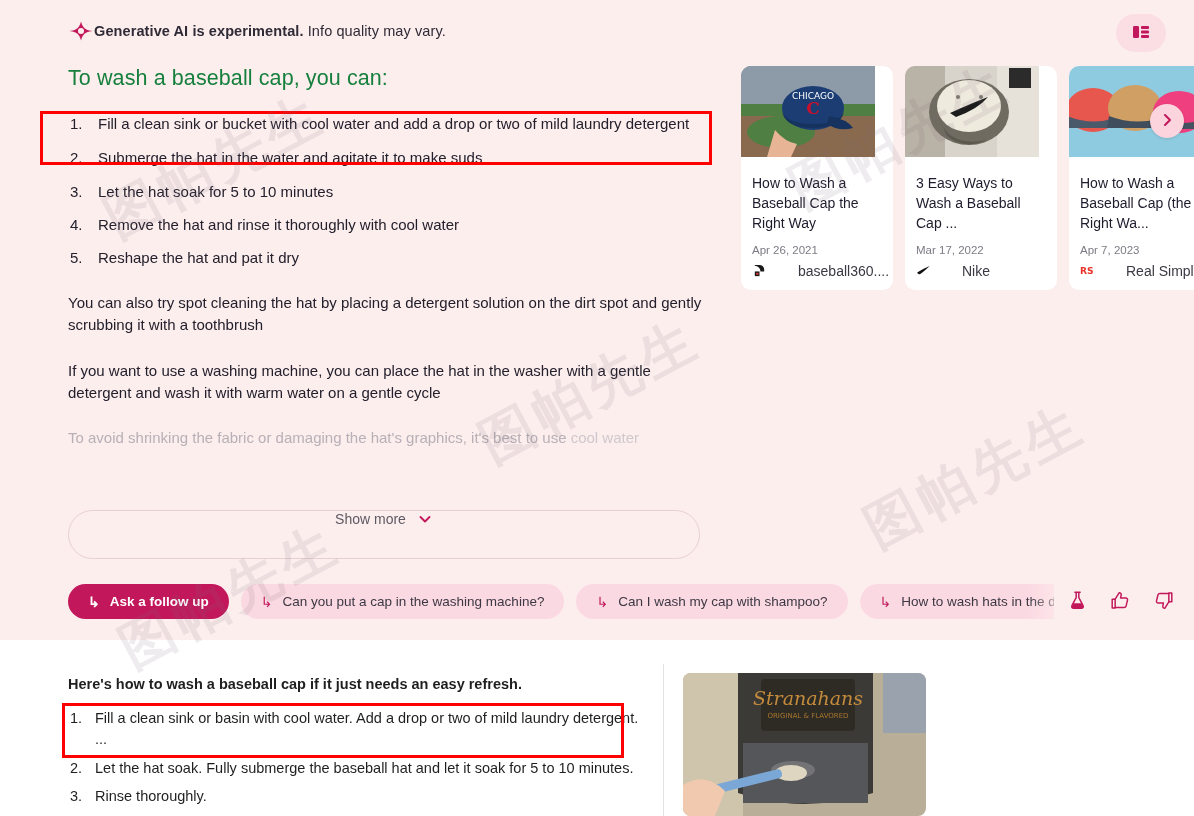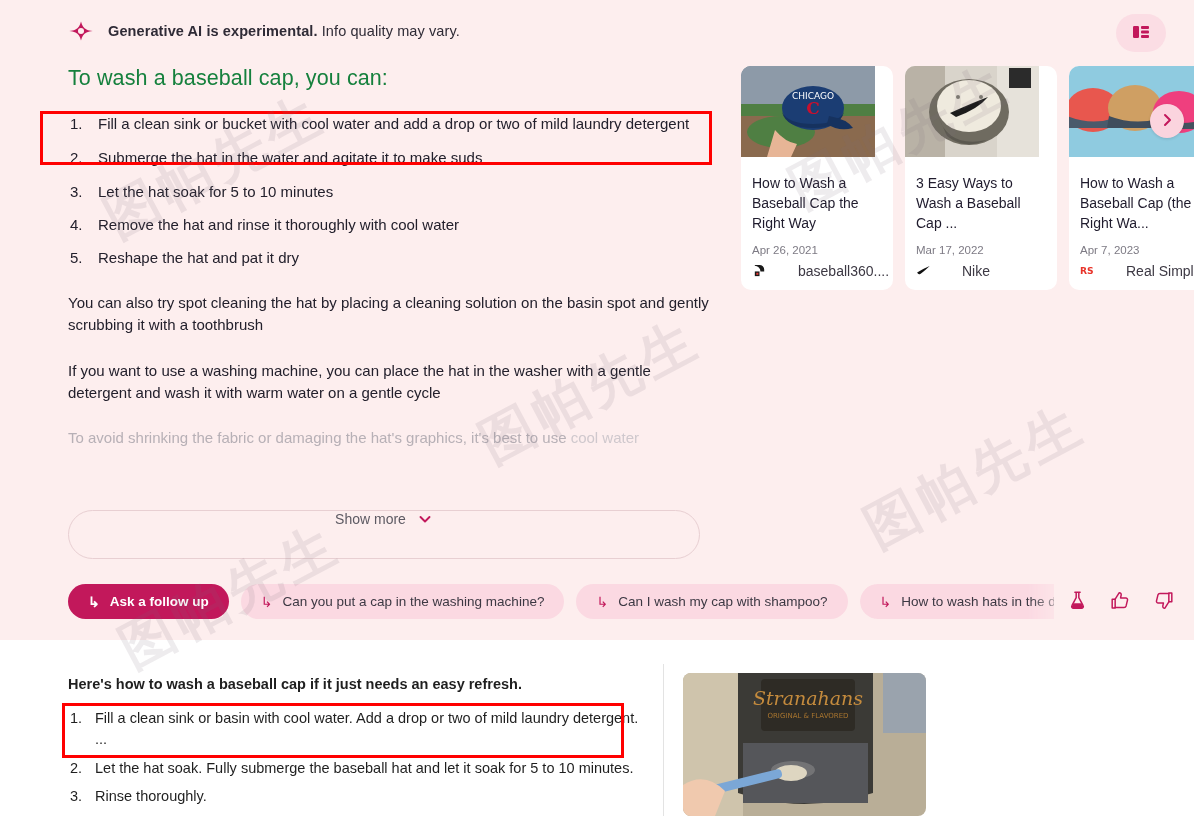--- a/index.html
+++ b/index.html
@@ -13,21 +13,21 @@
 
   
   .sge-panel {
     position: absolute; left: 0; top: 0; width: 1194px; height: 640px;
     background: #fdeeee;
   }
 
   
   .sge-header {
     position: absolute; left: 68px; top: 18px;
-    display: flex; align-items: center; gap: 14px;
+    display: flex; align-items: center; 
   }
   .sparkle-icon { width: 26px; height: 26px; display: block; }
   .sge-header-text {
     font-size: 14.5px; color: #2f2b36; letter-spacing: .1px;
   }
   .sge-header-text b { font-weight: 700; }
 
   .panel-toggle {
     position: absolute; right: 28px; top: 14px;
     width: 50px; height: 38px; border-radius: 19px;
@@ -193,21 +193,21 @@
       <h1 class="answer-title">To wash a baseball cap, you can:</h1>
 
       <ol class="steps">
         <li class="highlight-step">Fill a clean sink or bucket with cool water and add a drop or two of mild laundry detergent</li>
         <li>Submerge the hat in the water and agitate it to make suds</li>
         <li>Let the hat soak for 5 to 10 minutes</li>
         <li>Remove the hat and rinse it thoroughly with cool water</li>
         <li>Reshape the hat and pat it dry</li>
       </ol>
 
-      <p class="para">You can also try spot cleaning the hat by placing a cleaning solution on the basin spot and gently scrubbing it with a toothbrush</p>
+      <p class="para">You can also try spot cleaning the hat by placing a detergent solution on the dirt spot and gently scrubbing it with a toothbrush</p>
       <p class="para">If you want to use a washing machine, you can place the hat in the washer with a gentle detergent and wash it with warm water on a gentle cycle</p>
       <p class="para faded"><span>To avoid shrinking the fabric or damaging the hat's graphics, it's best to use </span><span class="fade-last">cool water</span></p>
     </div>
 
     <button class="show-more">
       <span>Show more</span>
       <span>
         <svg width="16" height="16" viewBox="0 0 16 16" aria-hidden="true">
           <path d="M3.5 6 L8 10.5 L12.5 6" fill="none" stroke="#c2185b" stroke-width="1.9" stroke-linecap="round" stroke-linejoin="round"></path>
         </svg>

